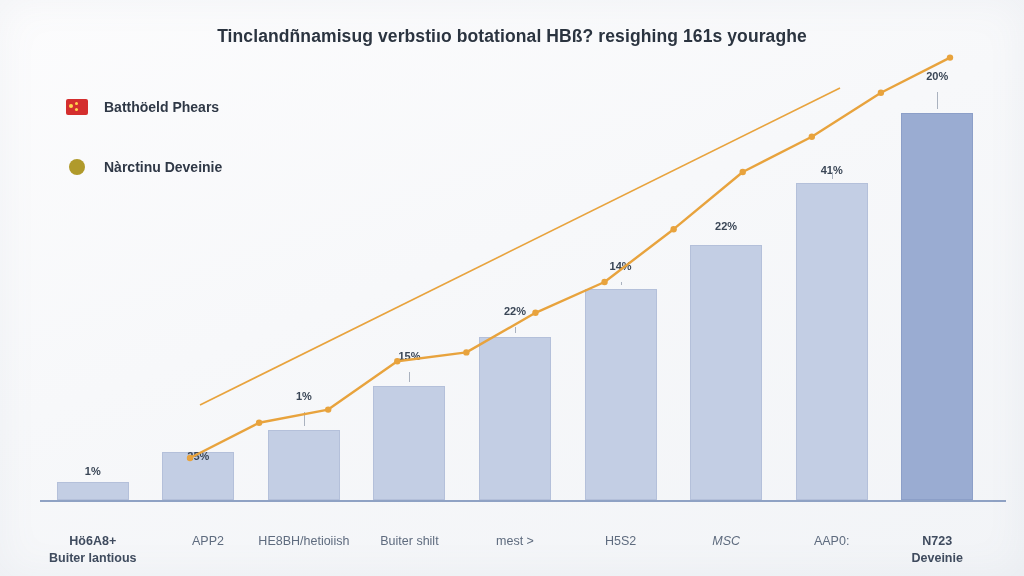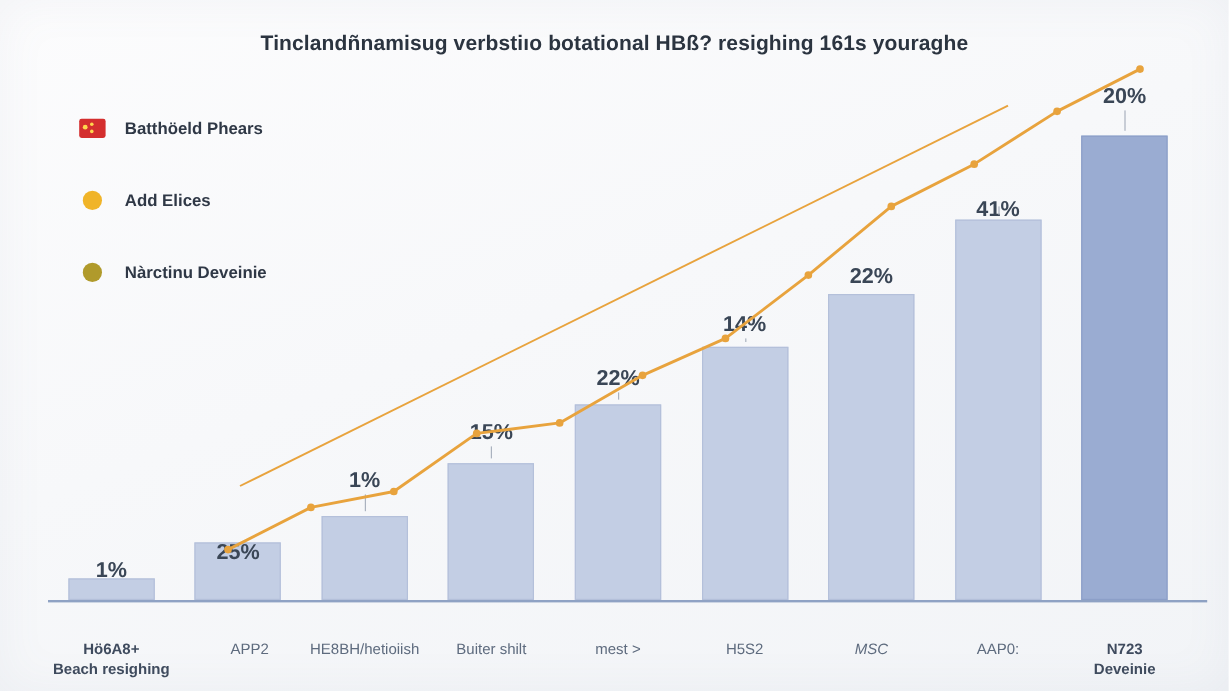--- a/index.html
+++ b/index.html
@@ -110,21 +110,21 @@
     background: #c3cee4;
     border: 1px solid #b4c0da;
     box-sizing: border-box;
   }
   .bar.highlight {
     background: #9aacd2;
     border-color: #8c9fc8;
   }
   .bar-value {
     position: absolute;
-    font-size: 18px;
+    font-size: 11px;
     font-weight: bold;
     color: #3a4656;
     white-space: nowrap;
     transform: translateX(-50%);
   }
   .leader {
     position: absolute;
     width: 1px;
     background: #aab2bf;
   }
@@ -178,24 +178,20 @@
 <body>
 
 <div id="canvas">
 
   <div id="chart-title">Tinclandñnamisug verbstiıo botational HBß? resighing 161s youraghe</div>
 
   <div id="legend">
     <div class="legend-row">
       <span class="legend-marker flag"></span>
       <span class="legend-label">Batthöeld Phears</span>
-    </div>
-    <div class="legend-row">
-      <span class="legend-marker dot" style="background:#f0b429"></span>
-      <span class="legend-label">Add Elices</span>
     </div>
     <div class="legend-row">
       <span class="legend-marker dot" style="background:#b09a2b"></span>
       <span class="legend-label">Nàrctinu Deveinie</span>
     </div>
   </div>
 
   <div id="plot">
     <div id="bars-layer">
         <div class="bar" style="left: 16.7778px; width: 72px; height: 17.6px;"></div>
@@ -239,21 +235,21 @@
         <circle cx="771.8181818181819" cy="76.80000000000001" r="3.2" fill="#e8a33d"></circle>
         <circle cx="840.9090909090909" cy="32.80000000000001" r="3.2" fill="#e8a33d"></circle>
         <circle cx="910" cy="-2.3999999999999773" r="3.2" fill="#e8a33d"></circle>
         <line x1="160" y1="345" x2="800" y2="28" stroke="#e8a33d" stroke-width="1.6"></line>
       </svg>
   </div>
 
   <div id="baseline"></div>
 
   <div id="xaxis">
-      <div class="xtick bold" style="left: 52.7778px;">Hö6A8+<span class="l2">Beach resighing</span></div>
+      <div class="xtick bold" style="left: 52.7778px;">Hö6A8+<span class="l2">Buiter lantious</span></div>
       <div class="xtick" style="left: 168px;">APP2</div>
       <div class="xtick" style="left: 263.889px; text-align: center;">HE8BH/hetioiish</div>
       <div class="xtick" style="left: 369.444px;">Buiter shilt</div>
       <div class="xtick" style="left: 475px;">mest &gt;</div>
       <div class="xtick" style="left: 580.556px;">H5S2</div>
       <div class="xtick" style="left: 686.111px; font-style: italic;">MSC</div>
       <div class="xtick" style="left: 791.667px;">AAP0:</div>
       <div class="xtick bold" style="left: 897.222px;">N723<span class="l2">Deveinie</span></div>
     </div>
 

